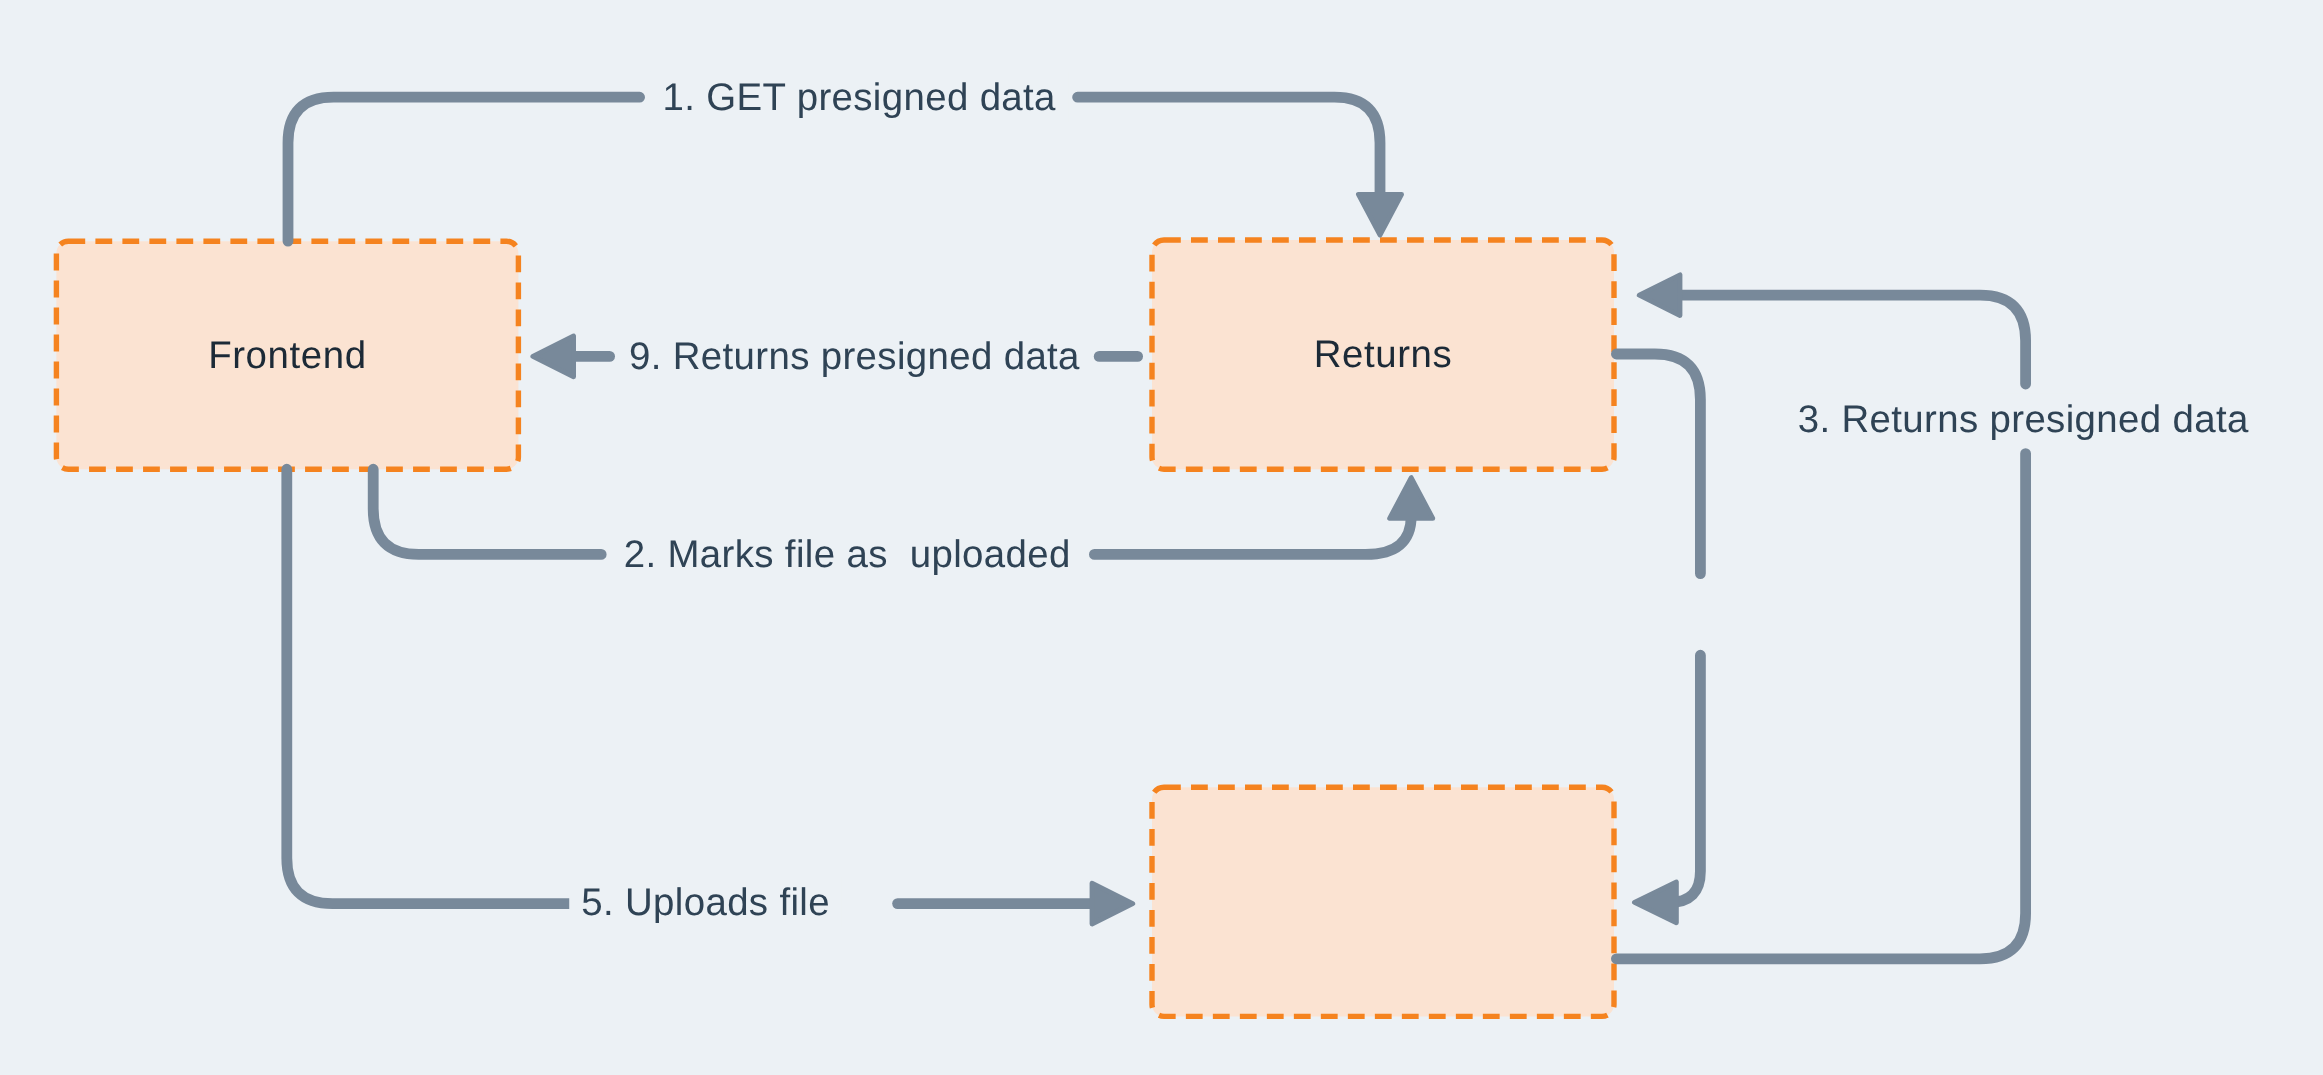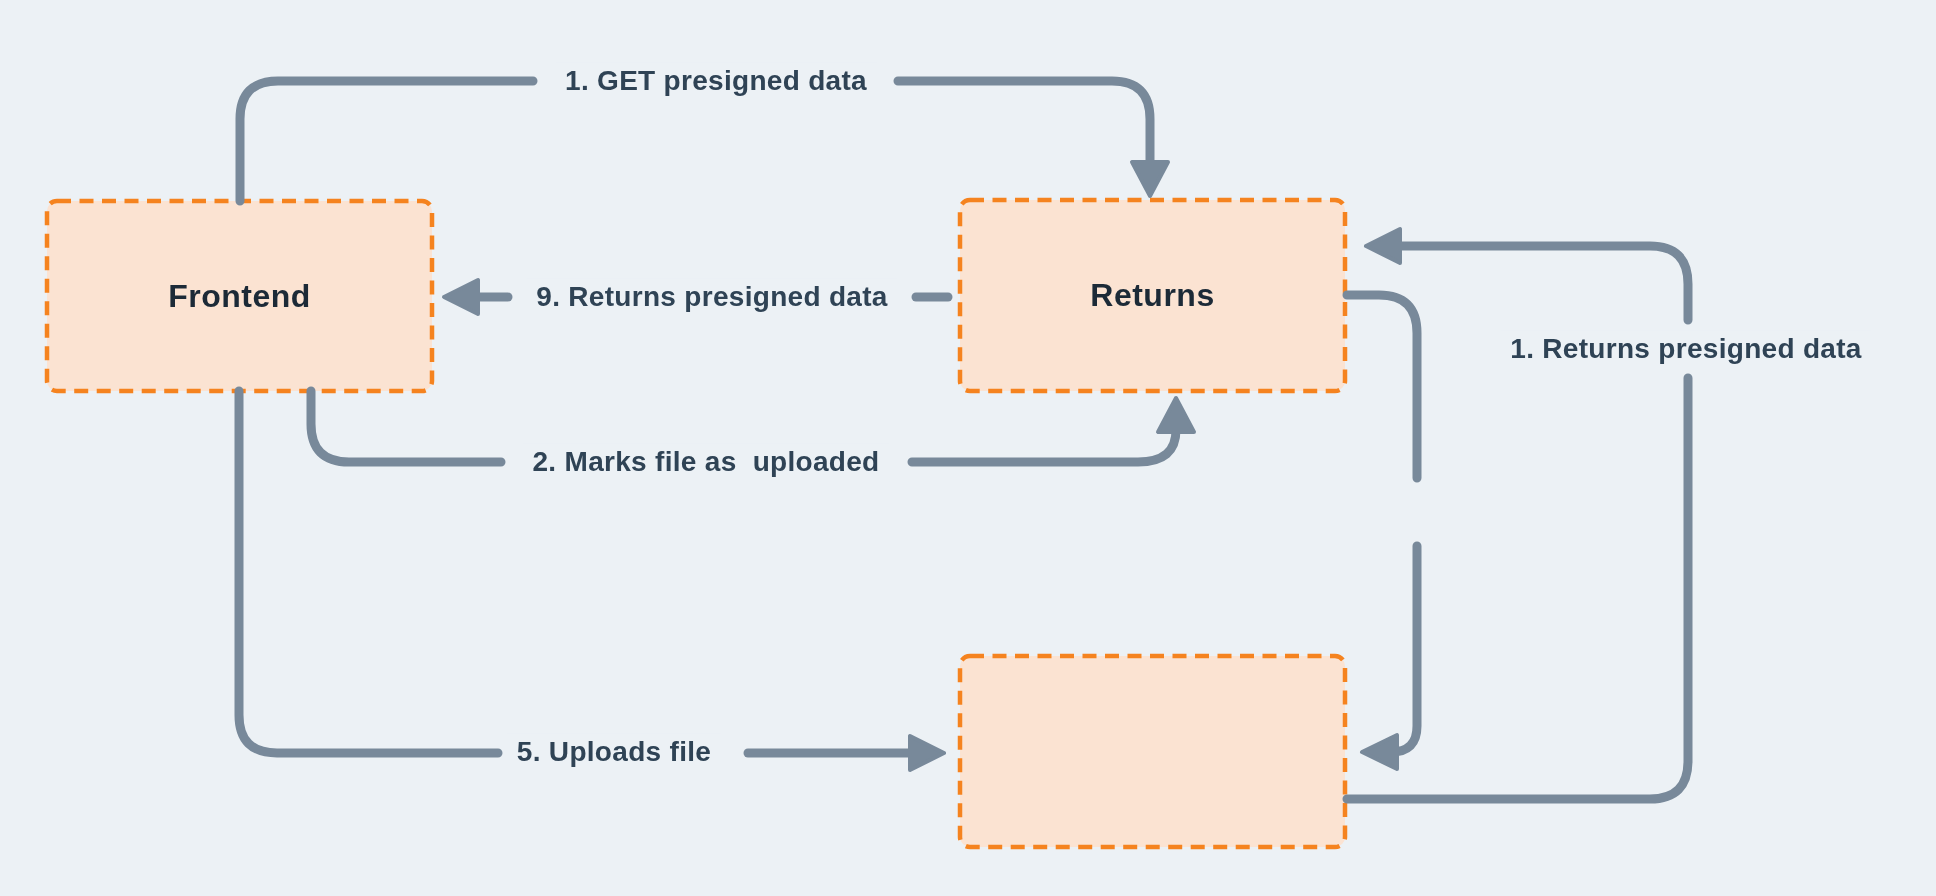--- a/index.html
+++ b/index.html
@@ -4,35 +4,35 @@
 <style>
   html,body{margin:0;padding:0;background:#ECF1F5;}
   body{font-family:"Liberation Sans","DejaVu Sans",sans-serif;}
   .stage{position:relative;width:1936px;height:896px;background:#ECF1F5;overflow:hidden;}
   .stage svg{position:absolute;left:0;top:0;}
   .edge-path{fill:none;stroke:#78899A;stroke-width:9;stroke-linecap:round;}
   .edge-arrowhead{fill:#78899A;stroke:#78899A;stroke-width:4;stroke-linejoin:round;}
   .node-rect{fill:#FBE3D2;stroke:#F5831F;stroke-width:4.5;stroke-dasharray:14 8.5;}
   .node-label{
     position:absolute;display:flex;align-items:center;justify-content:center;
-    font-size:32px;font-weight:700;color:#1C2A37;letter-spacing:.5px;
+    font-size:32px;font-weight:400;color:#1C2A37;letter-spacing:.5px;
   }
   .edge-label{
     position:absolute;transform:translate(-50%,-50%);
-    font-size:28px;font-weight:700;color:#2F4355;letter-spacing:.3px;
+    font-size:32px;font-weight:400;color:#2F4355;letter-spacing:.3px;
     background:#ECF1F5;padding:2px 10px;white-space:pre;line-height:1.2;
   }
   .nl-frontend{left:47px;top:201px;width:385px;height:190px;}
   .nl-django{left:960px;top:200px;width:385px;height:191px;}
   .nl-aws{left:960px;top:656px;width:385px;height:191px;}
   .el-1{left:716px;top:81px;}
   .el-2{left:1424px;top:511px;}
   .el-3{left:1686px;top:349px;}
   .el-4{left:712px;top:297px;}
-  .el-5{left:614px;top:752px;}
+  .el-5{left:588px;top:752px;}
   .el-6{left:706px;top:462px;}
 </style>
 </head>
 <body>
 
 <div class="stage">
 
   <svg width="1936" height="896" viewBox="0 0 1936 896">
 
     <rect class="node-rect" x="47" y="201" width="385" height="190" rx="10"></rect>
@@ -73,18 +73,18 @@
       <path class="edge-path" d="M 311 391 V 424 Q 311 462 349 462 H 501"></path>
       <path class="edge-path" d="M 912 462 H 1138 Q 1176 462 1176 430"></path>
       <polygon class="edge-arrowhead" points="1158,432 1194,432 1176,398"></polygon>
     </g>
   </svg>
 
   <div class="node-label nl-frontend">Frontend</div>
   <div class="node-label nl-django">Returns</div>
 
   <div class="edge-label el-1">1. GET presigned data</div>
-  <div class="edge-label el-3">1. Returns presigned data</div>
+  <div class="edge-label el-3">3. Returns presigned data</div>
   <div class="edge-label el-4">9. Returns presigned data</div>
   <div class="edge-label el-5">5. Uploads file</div>
   <div class="edge-label el-6">2. Marks file as  uploaded</div>
 
 </div>
 
 </body></html>

